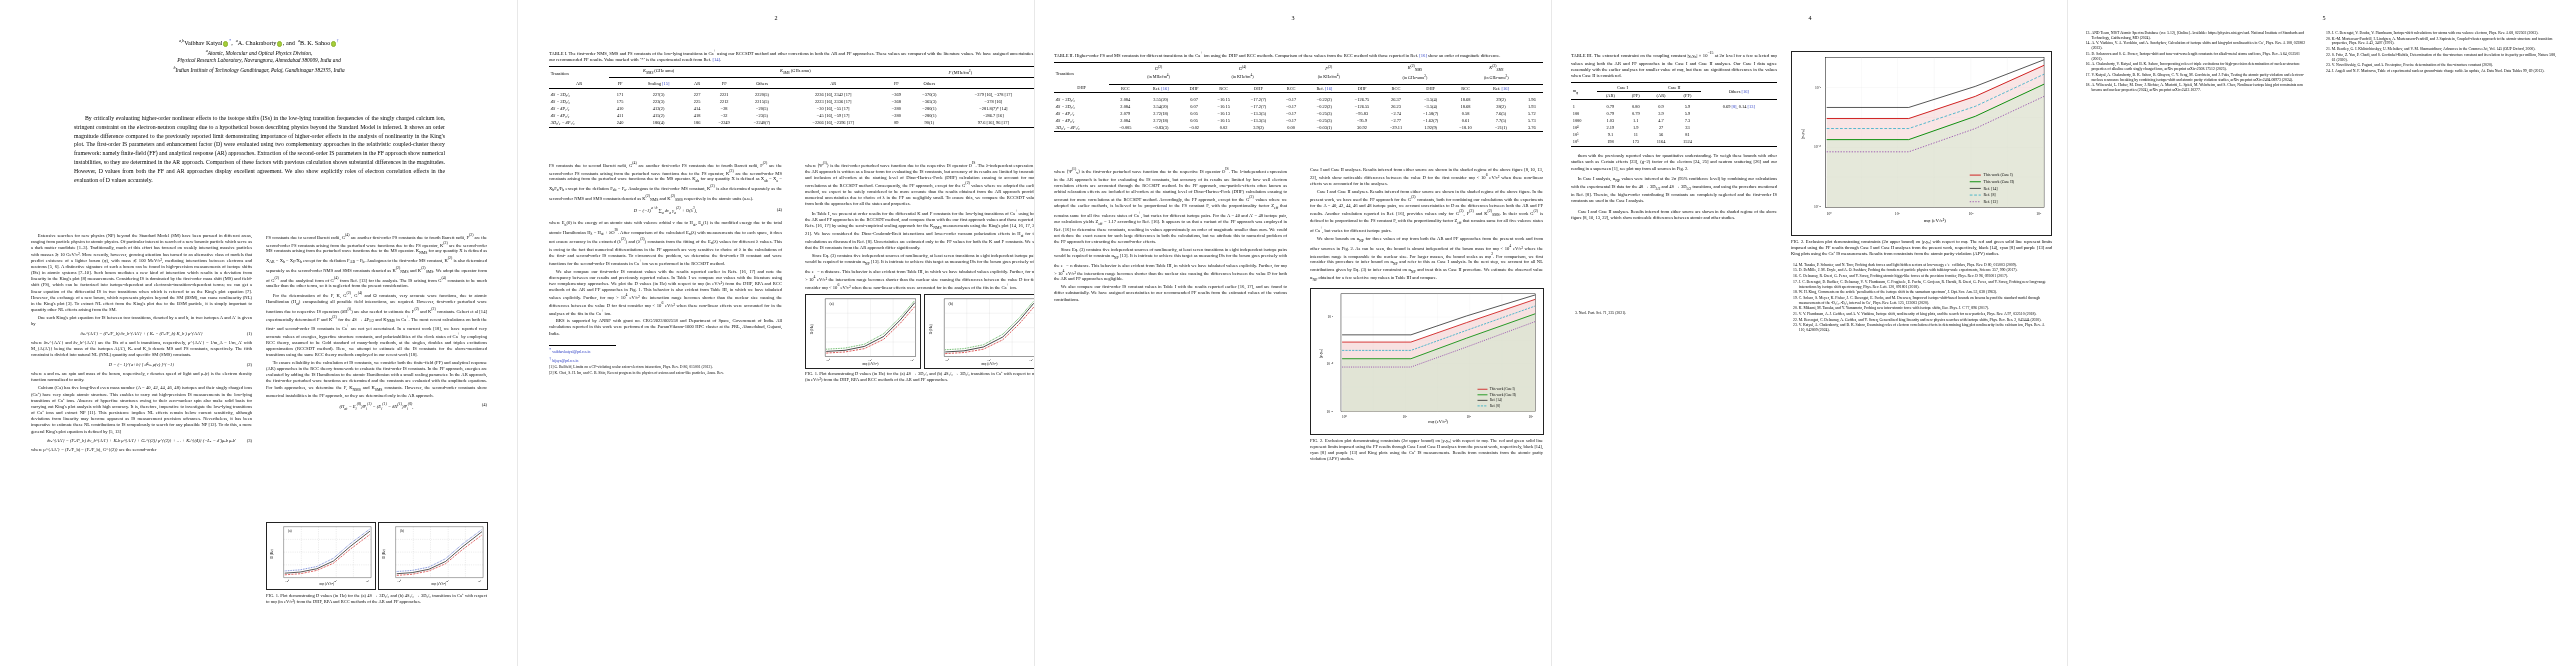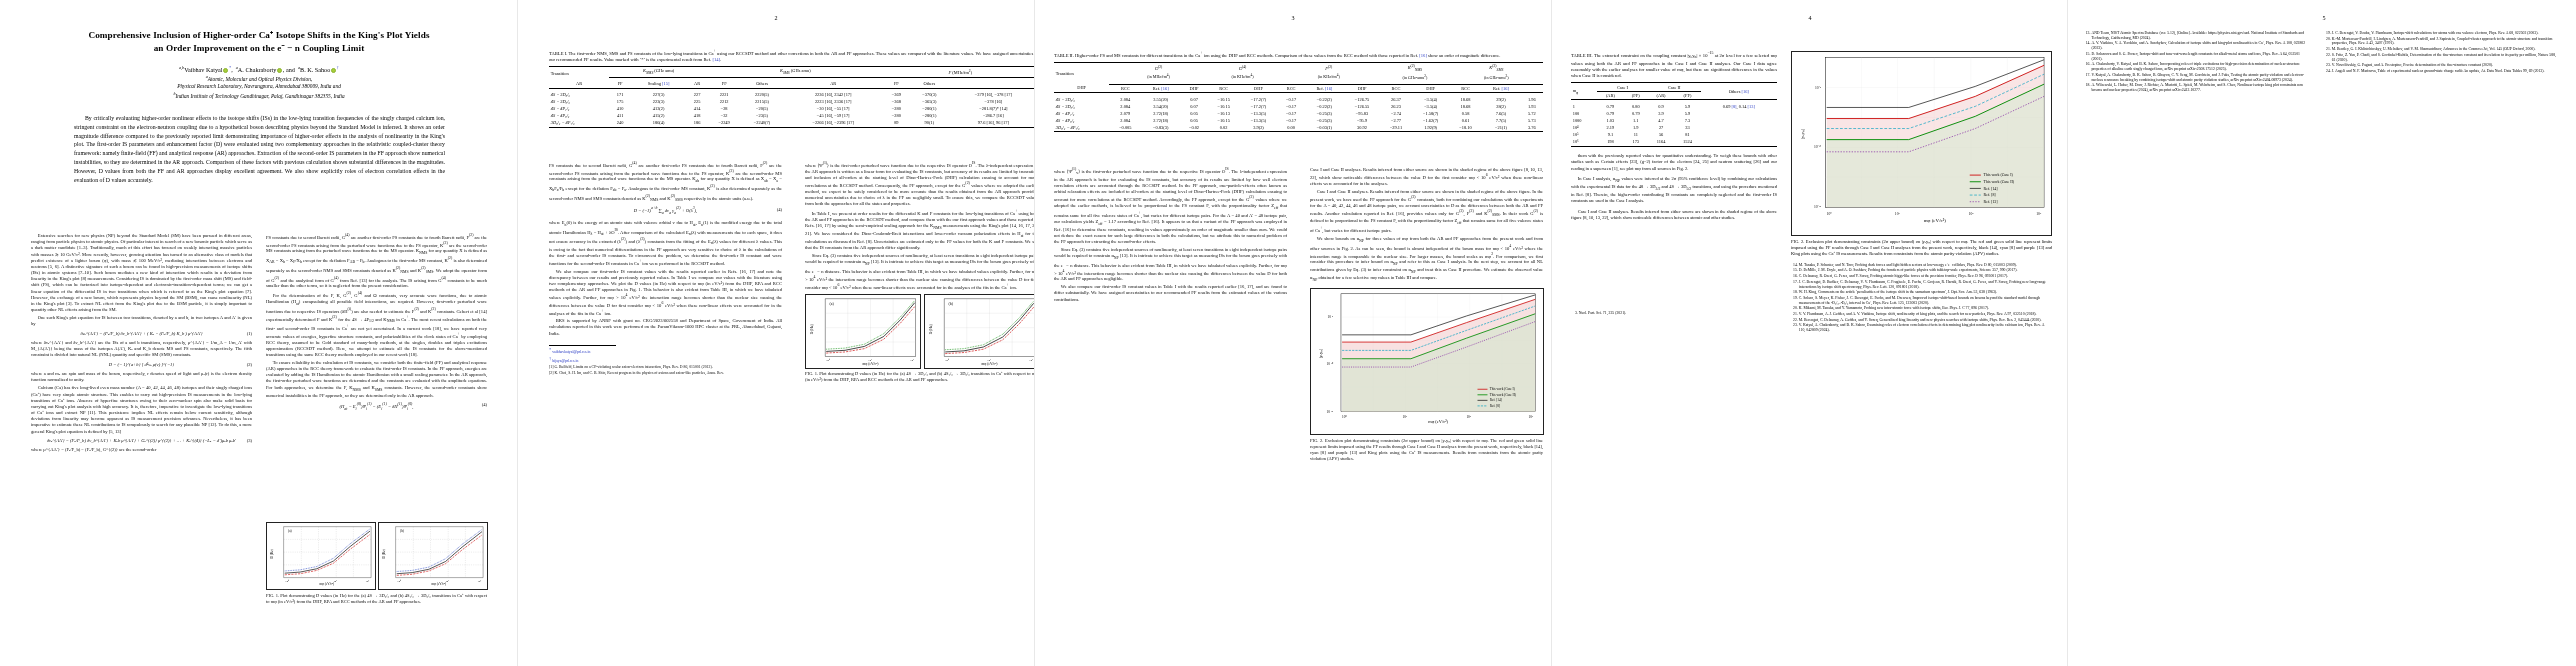--- a/index.html
+++ b/index.html
@@ -69,24 +69,20 @@
   .footnotes div{margin-bottom:0.6px;}
 </style>
 </head>
 <body>
 
 <div class="sheet">
 
   <div class="page p1">
 
     <div class="titleblock">
-      <div class="ptitle">
-        <span>Comprehensive Inclusion of Higher-order Ca⁺ Isotope Shifts in the King's Plot Yields</span><br>
-        <span>an Order Improvement on the e⁻ − n Coupling Limit</span>
-      </div>
 
       <div class="authors">
         <span class="sup">a,b</span><span>Vaibhav Katyal</span><span class="orcid"></span><span class="ast">*</span>,
         &nbsp;<span class="sup">a</span><span>A. Chakraborty</span><span class="orcid"></span>, and
         &nbsp;<span class="sup">a</span><span>B. K. Sahoo</span><span class="orcid"></span><span class="dag">†</span>
       </div>
 
       <div class="affil">
         <span class="sup">a</span><span>Atomic, Molecular and Optical Physics Division,</span>
       </div>

